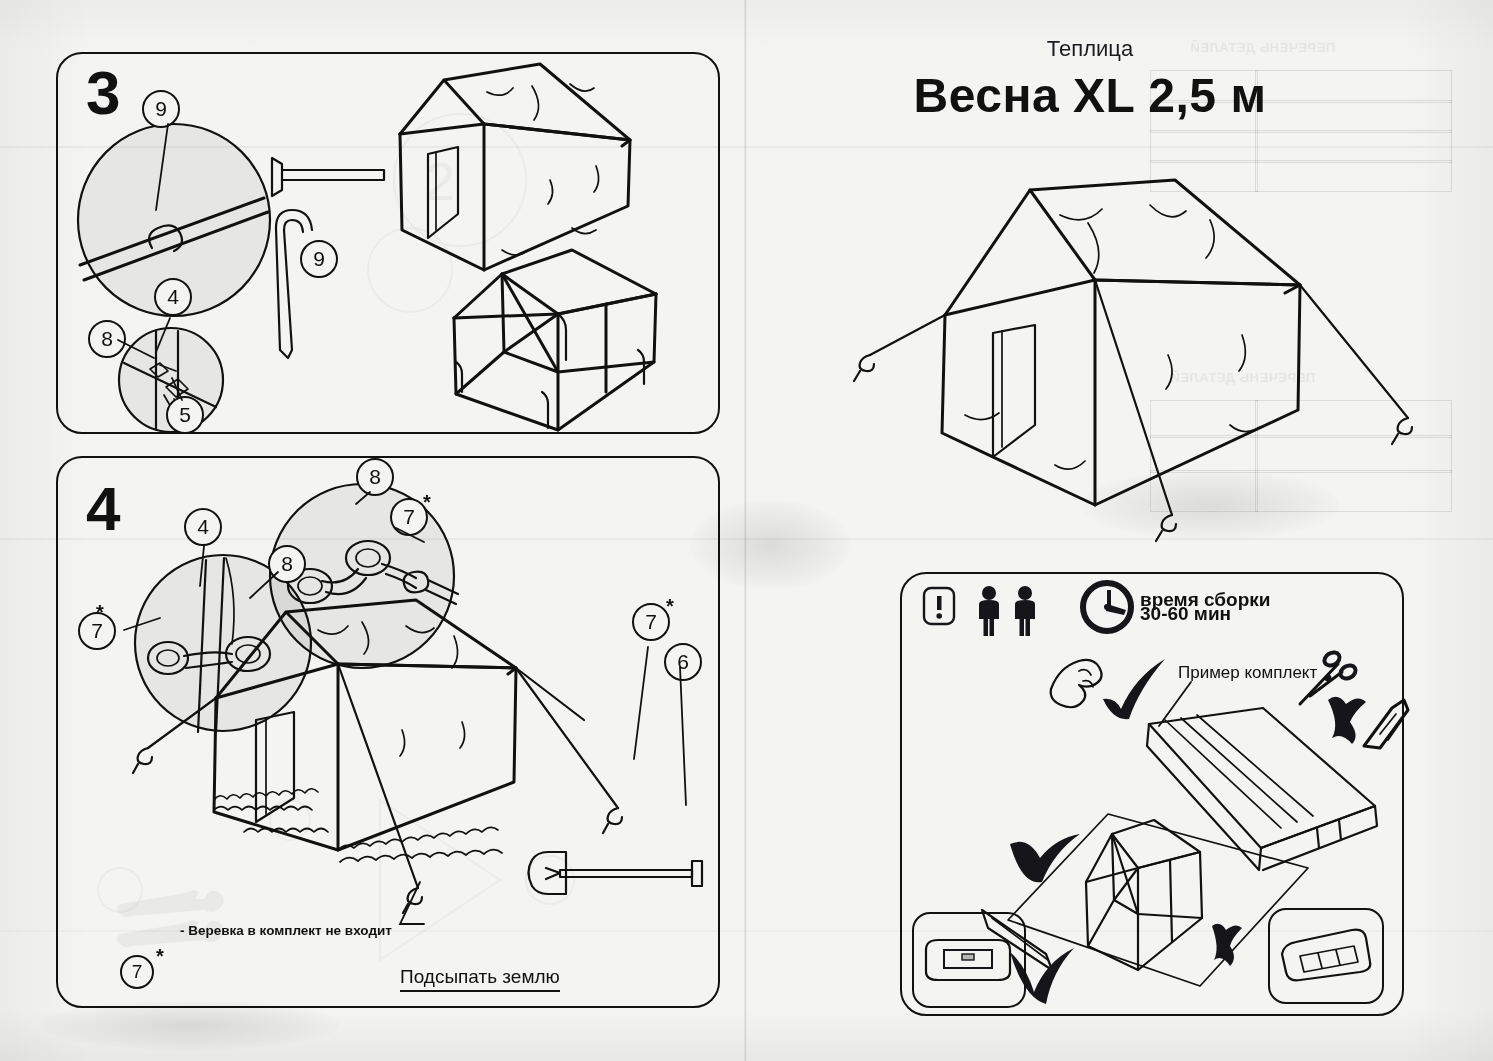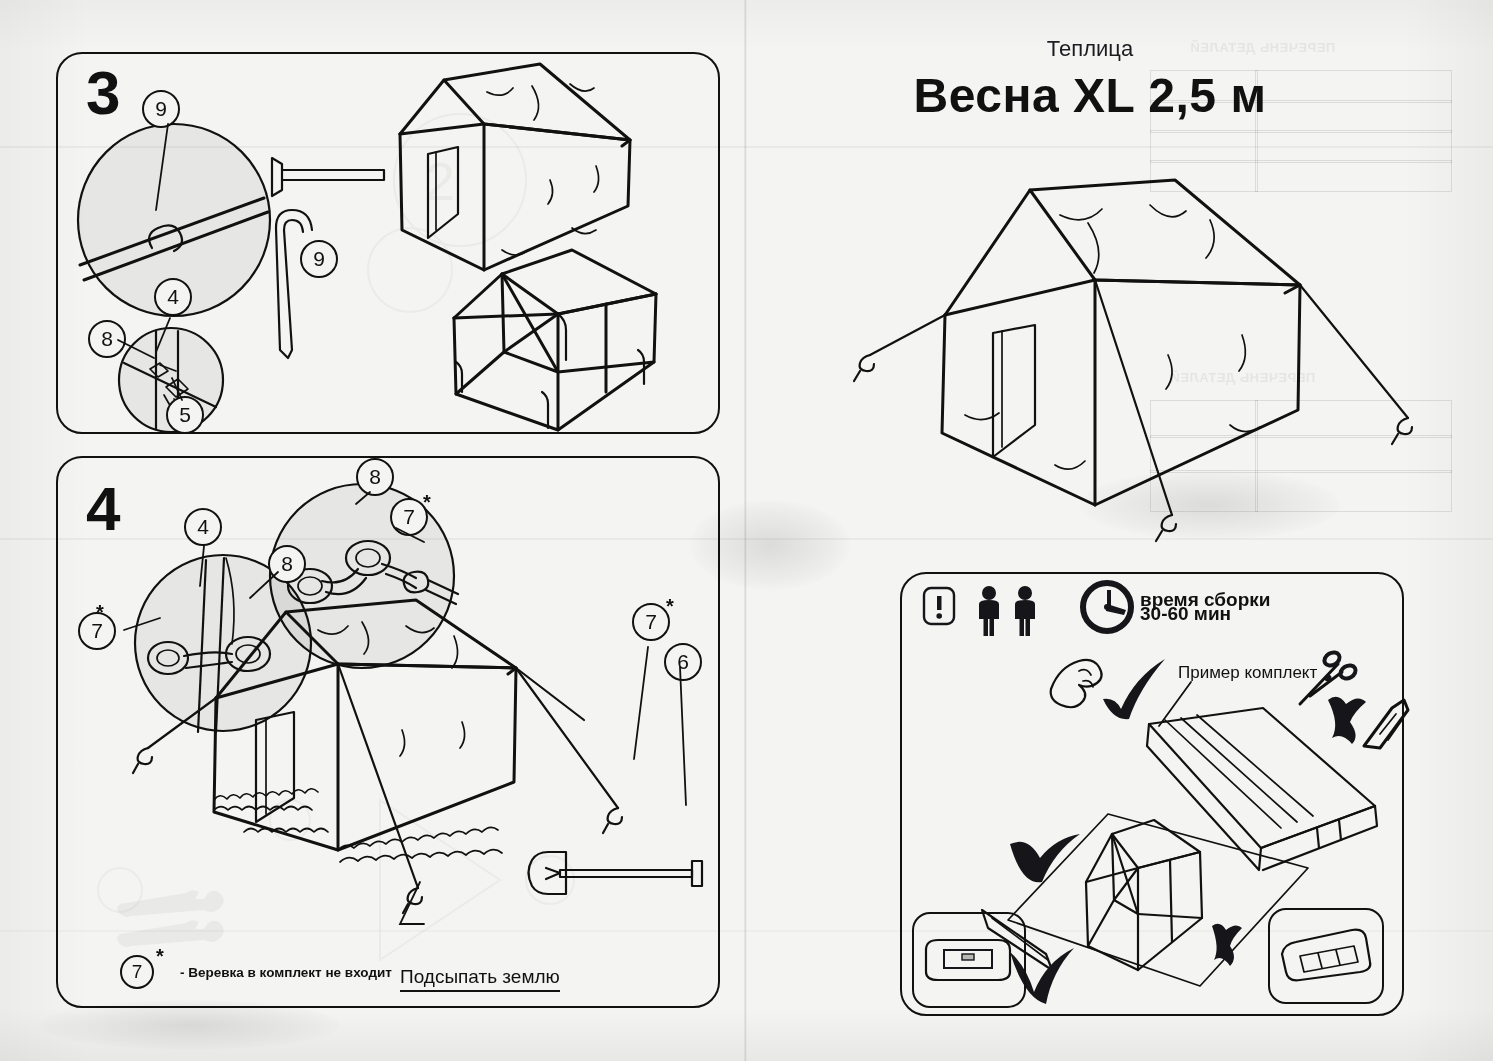--- a/index.html
+++ b/index.html
@@ -347,21 +347,21 @@
     <path class="ln" d="M168 15 L178 15 L178 40 L168 40 Z"></path>
   </svg>
 
   <svg style="left:396px;top:880px;" width="30" height="50" viewBox="0 0 30 50">
     <path class="ln-lead" d="M24 2 L4 44 L28 44"></path>
   </svg>
   <div class="cap cap-underline" style="left:400px;top:918px;">Подсыпать землю</div>
 
   <div class="callout small" style="left:120px;top:955px;">7</div>
   <div class="star" style="left:156px;top:946px;">*</div>
-  <div class="note" style="left:180px;top:965px;">- Веревка в комплект не входит</div>
+  <div class="note" style="left:180px;top:923px;">- Веревка в комплект не входит</div>
 
   <div class="panel" style="left:900px;top:572px;width:500px;height:440px;"></div>
 
   <svg style="left:922px;top:586px;" width="34" height="40" viewBox="0 0 34 40">
     <rect x="2" y="2" width="30" height="36" rx="7" fill="none" stroke="#15151a" stroke-width="2.4"></rect>
     <rect x="15" y="10" width="4.5" height="14" fill="#15151a"></rect>
     <circle cx="17.2" cy="30" r="2.8" fill="#15151a"></circle>
   </svg>
 
   <svg style="left:972px;top:585px;" width="76" height="52" viewBox="0 0 76 52">

